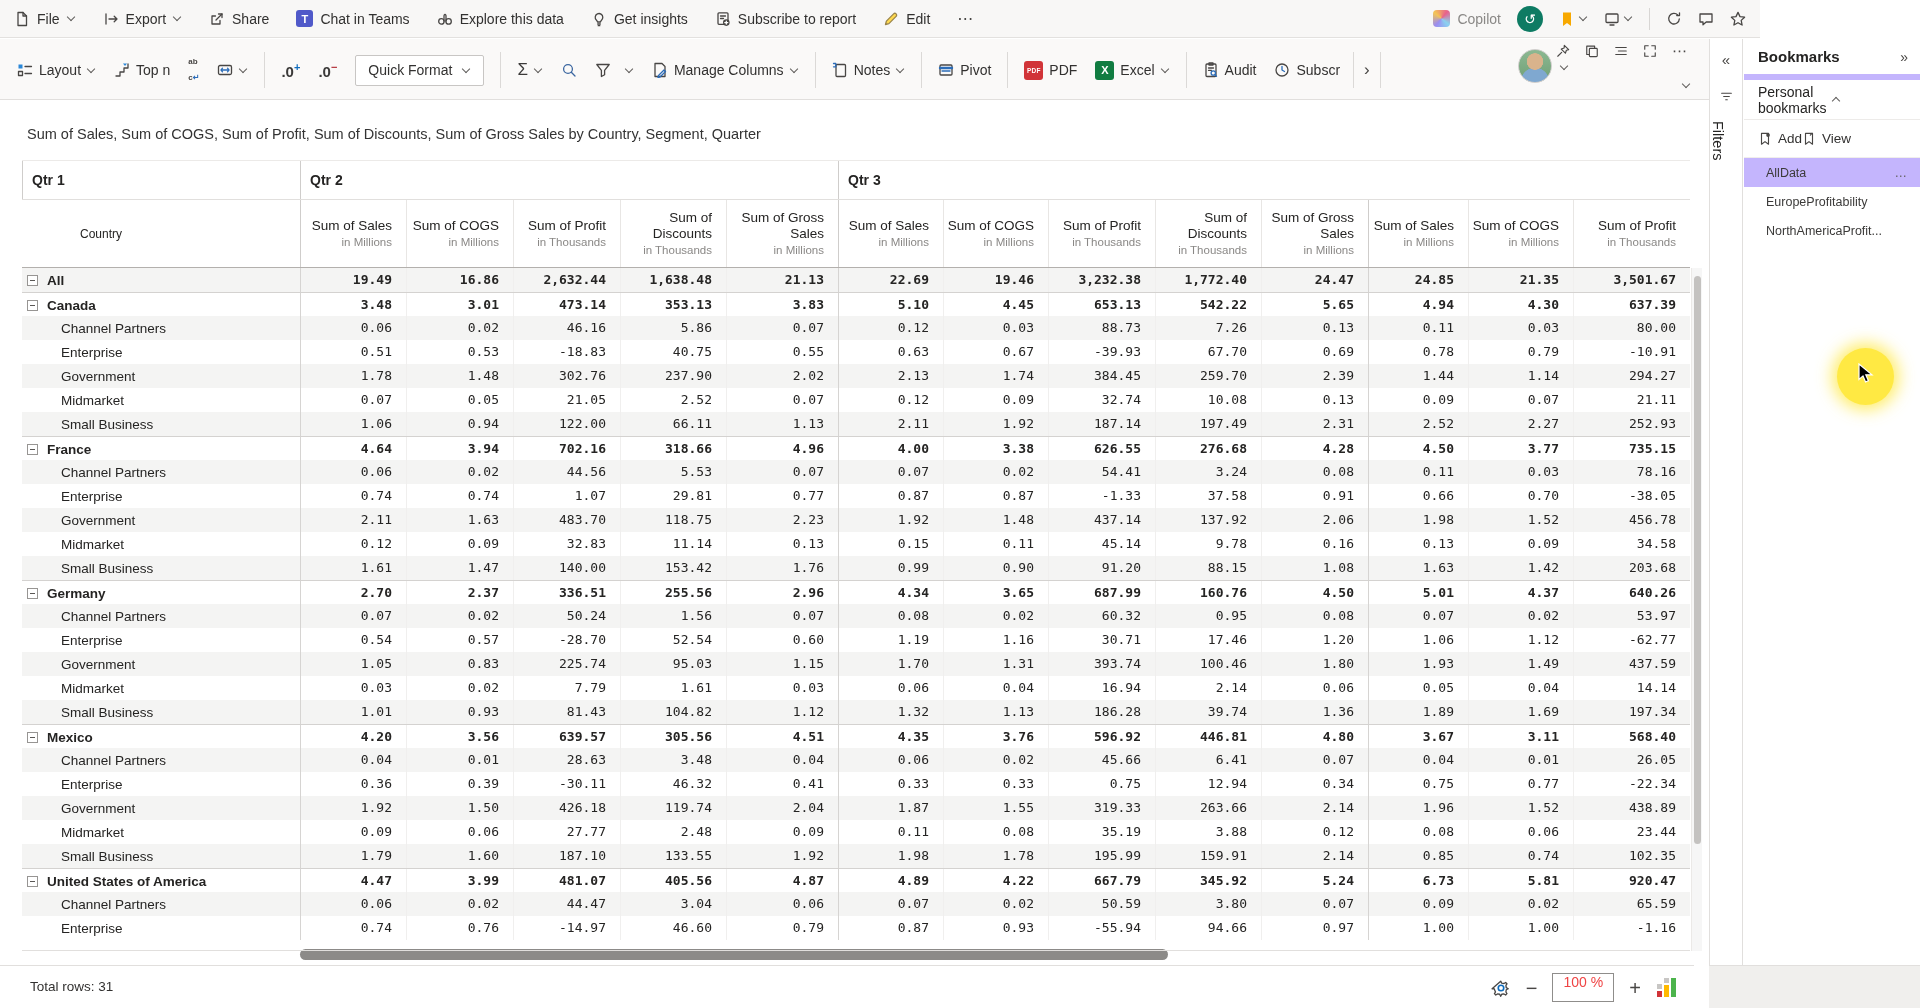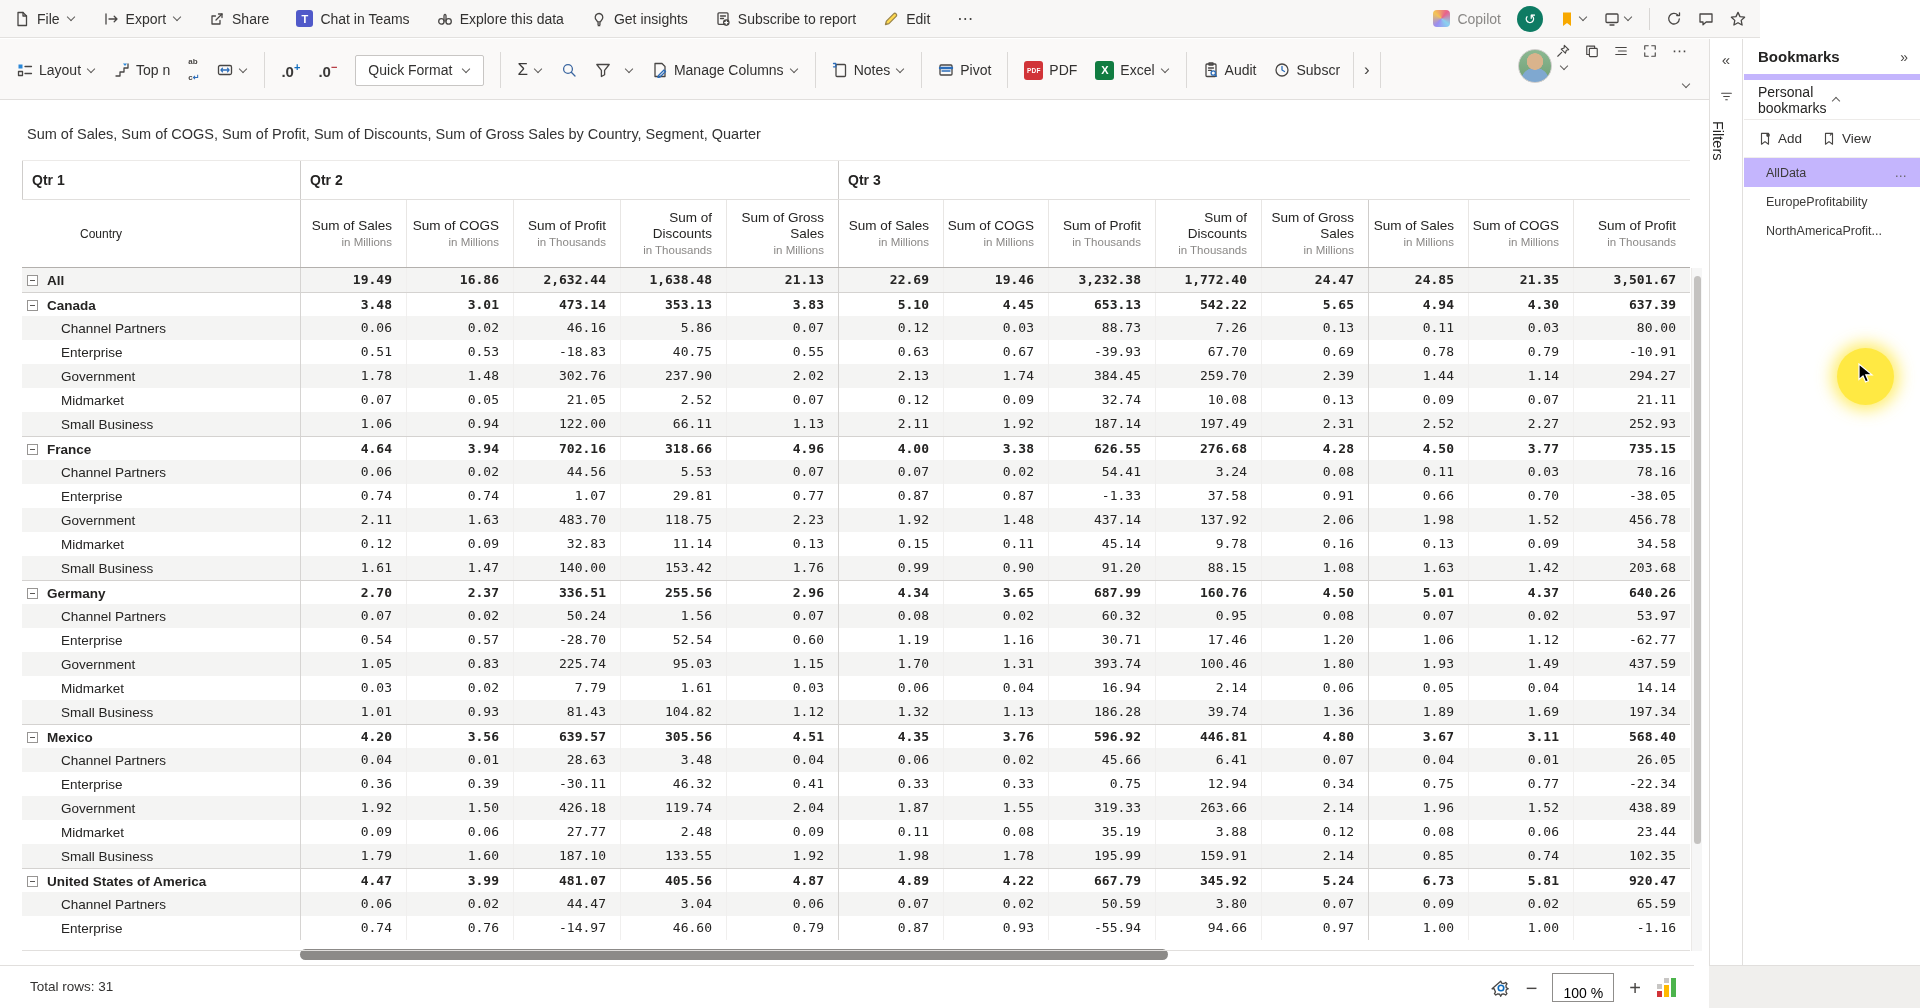--- a/index.html
+++ b/index.html
@@ -61,33 +61,33 @@
 .ncell.gsep{border-left:1px solid #d6d4d2;}
 
 .vscroll-track{position:absolute;left:1691px;top:268px;width:11px;height:683px;background:#f6f6f6;border-left:1px solid #ebe9e7;}
 .vscroll-thumb{position:absolute;left:2px;top:8px;width:7px;height:568px;background:#c4c2c0;border-radius:4px;}
 .hscroll-track{position:absolute;left:300px;top:948px;width:1390px;height:13px;}
 .hscroll-thumb{position:absolute;left:0;top:1px;width:868px;height:11px;background:#8c8a88;border-radius:6px;}
 
 .statusbar{position:absolute;left:0;top:965px;width:1694px;height:43px;background:#fff;border-top:1px solid #e1dfdd;}
 .total-rows{position:absolute;left:30px;top:13px;font-size:13.5px;color:#323130;}
 .sb-right{position:absolute;right:16px;top:7px;display:flex;align-items:center;gap:15px;}
-.zoombox{width:62px;height:29px;border:1px solid #8f8d8b;display:flex;align-items:flex-end;justify-content:center;font-size:14px;color:#000000;}
+.zoombox{width:62px;height:29px;border:1px solid #8f8d8b;display:flex;align-items:flex-start;justify-content:center;font-size:14px;color:#ef4444;}
 .sb-sign{font-size:20px;color:#484644;line-height:20px;}
 
 .filters-strip{position:absolute;left:1709px;top:39px;width:34px;height:926px;background:#fff;border-left:1px solid #e1dfdd;border-right:1px solid #e1dfdd;text-align:center;}
 .strip-collapse{font-size:15px;color:#484644;margin-top:12px;cursor:pointer;}
 .filters-label{writing-mode:vertical-rl;font-size:14.5px;color:#252423;margin-top:14px;}
 .bookmarks{position:absolute;left:1744px;top:39px;width:176px;height:926px;background:#fff;}
 .bm-header{height:41px;display:flex;align-items:center;padding:0 12px 0 14px;border-bottom:6px solid #c4b5fd;}
 .bm-title{font-size:15px;font-weight:bold;flex:1;}
 .bm-arrow{font-size:14px;color:#484644;cursor:pointer;}
 .bm-section{height:40px;display:flex;align-items:center;padding:0 14px;border-bottom:1px solid #edebe9;font-size:14px;}
 .bm-section span{flex:1;}
-.bm-actions{height:38px;display:flex;align-items:center;gap:20px;padding:0 14px;border-bottom:1px solid #f0eeec;font-size:13.5px;color:#323130;}
+.bm-actions{height:38px;display:flex;align-items:center;padding:0 14px;border-bottom:1px solid #f0eeec;font-size:13.5px;color:#323130;}
 .bm-btn{display:flex;align-items:center;gap:6px;cursor:pointer;}
 .bm-item{height:29px;display:flex;align-items:center;padding:0 12px 0 22px;font-size:12.5px;color:#3b3a39;cursor:pointer;}
 .bm-item.selected{background:#c4b5fd;}
 .bm-more{margin-left:auto;color:#605e5c;letter-spacing:1px;}
 .corner-gray{position:absolute;left:1709px;top:965px;width:211px;height:43px;background:#f0efed;border-top:1px solid #e1dfdd;}
 
 .cursor-hl{position:absolute;left:1837px;top:348px;width:57px;height:57px;border-radius:50%;background:#ffe943;box-shadow:0 0 16px 5px rgba(255,233,67,.8);z-index:9;}
 .cursor-hl svg{position:absolute;left:21px;top:15px;}
 </style>
 </head>

